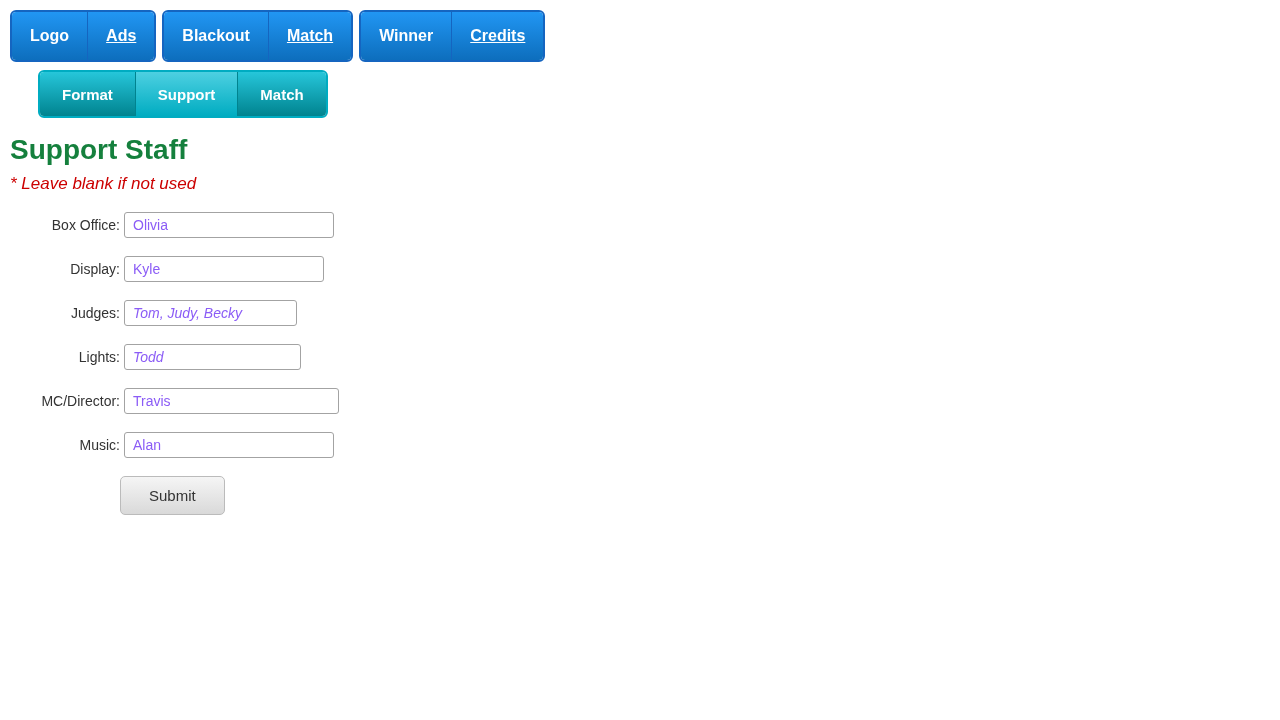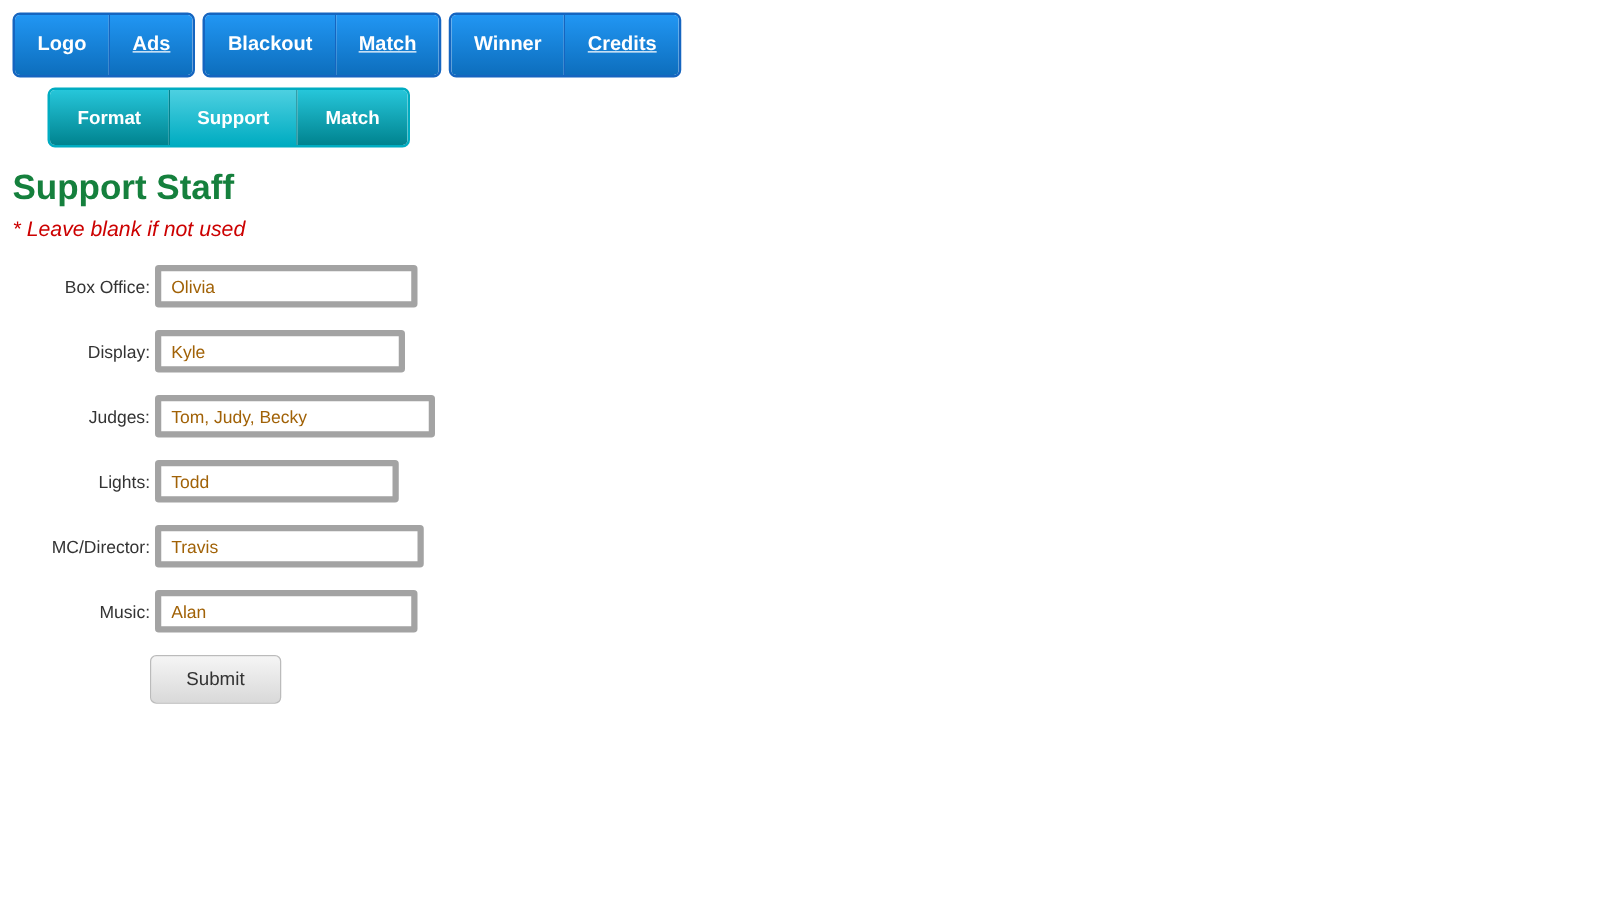--- a/index.html
+++ b/index.html
@@ -110,25 +110,25 @@
     .form-label {
       width: 110px;
       text-align: right;
       font-size: 14px;
       color: #333;
       margin-right: 4px;
       flex-shrink: 0;
     }
 
     .form-input {
-      border: 5px solid #a3a3a3;
+      border: 1px solid #a3a3a3;
       border-radius: 3px;
       padding: 4px 8px;
       font-size: 14px;
-      color: #a16207;
+      color: #8b5cf6;
       outline: none;
     }
 
     .submit-btn {
       margin-left: 110px;
       padding: 10px 28px;
       font-size: 15px;
       color: #333;
       background: linear-gradient(to bottom, #f5f5f5, #d9d9d9);
       border: 1px solid #bbb;
@@ -173,26 +173,26 @@
     <input class="form-input" type="text" style="width: 210px;" value="Olivia">
   </div>
 
   <div class="form-group">
     <label class="form-label">Display:</label>
     <input class="form-input" type="text" style="width: 200px;" value="Kyle">
   </div>
 
   <div class="form-group">
     <label class="form-label">Judges:</label>
-    <input class="form-input" type="text" style="width: 224px;" value="Tom, Judy, Becky">
+    <input class="form-input" type="text" style="width: 173px; font-style: italic;" value="Tom, Judy, Becky">
   </div>
 
   <div class="form-group">
     <label class="form-label">Lights:</label>
-    <input class="form-input" type="text" style="width: 195px;" value="Todd">
+    <input class="form-input" type="text" style="width: 177px; font-style: italic;" value="Todd">
   </div>
 
   <div class="form-group">
     <label class="form-label">MC/Director:</label>
     <input class="form-input" type="text" style="width: 215px;" value="Travis">
   </div>
 
   <div class="form-group">
     <label class="form-label">Music:</label>
     <input class="form-input" type="text" style="width: 210px;" value="Alan">

